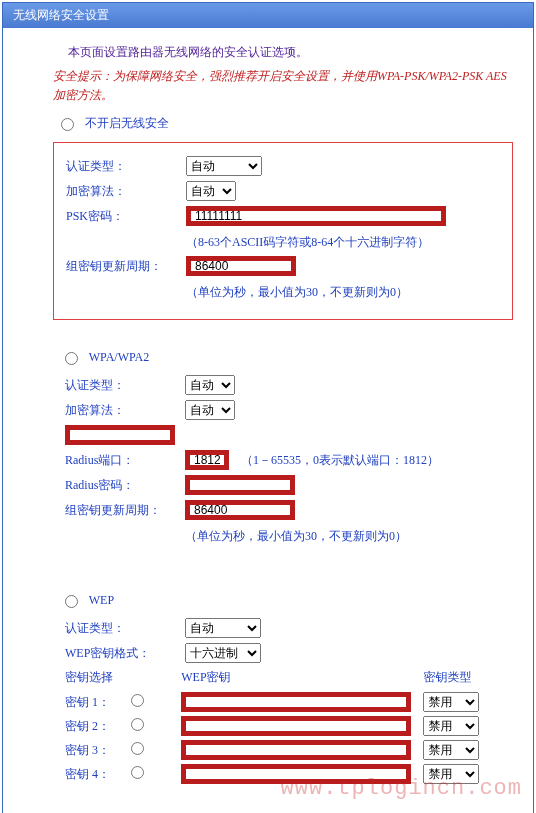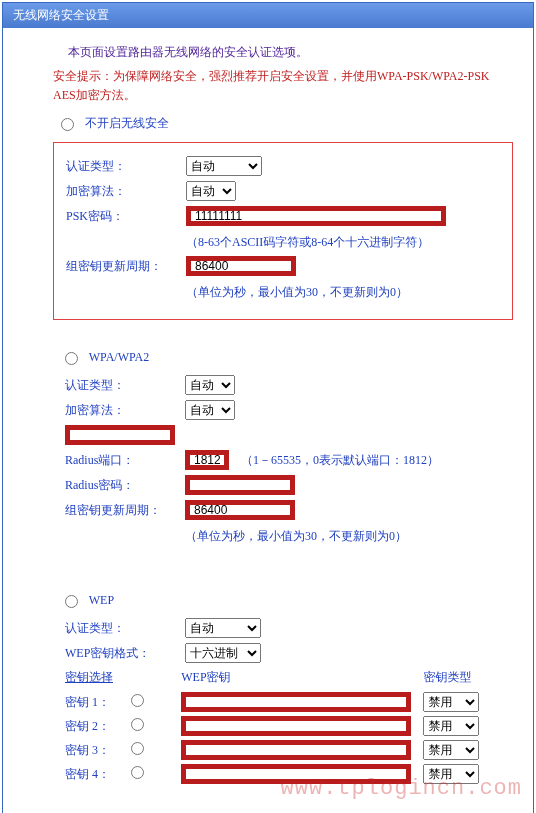--- a/index.html
+++ b/index.html
@@ -27,20 +27,21 @@
       padding: 10px 20px 20px 50px;
     }
     .intro {
       color: #4c1d95;
       margin: 6px 15px;
     }
     .warning {
       color: #c02020;
       line-height: 1.6;
       margin-bottom: 10px;
+      font-style: italic;
     }
     .radio-row {
       margin: 8px 0 10px 8px;
     }
     .radio-row input { vertical-align: middle; margin-right: 8px; }
     .radio-label { color: #2040c0; font-family: "宋体", SimSun, serif; }
     .section {
       padding: 8px 12px 14px 12px;
       margin: 4px 0 14px 0;
     }
@@ -76,21 +77,21 @@
     }
     .inline-hint {
       color: #2040c0;
       margin-left: 12px;
     }
     .wep-header {
       display: flex;
       margin: 6px 0;
       color: #2040c0;
     }
-    .wep-header .c1 { width: 120px; text-decoration: underline; }
+    .wep-header .c1 { width: 120px; }
     .wep-header .c2 { width: 250px; }
     .wep-header .c3 { width: 80px; }
     .wep-row {
       display: flex;
       align-items: center;
       margin: 4px 0;
     }
     .wep-row .c1 { width: 68px; color: #2040c0; }
     .wep-row .cr { width: 52px; }
     .wep-row .c2 { width: 250px; }

